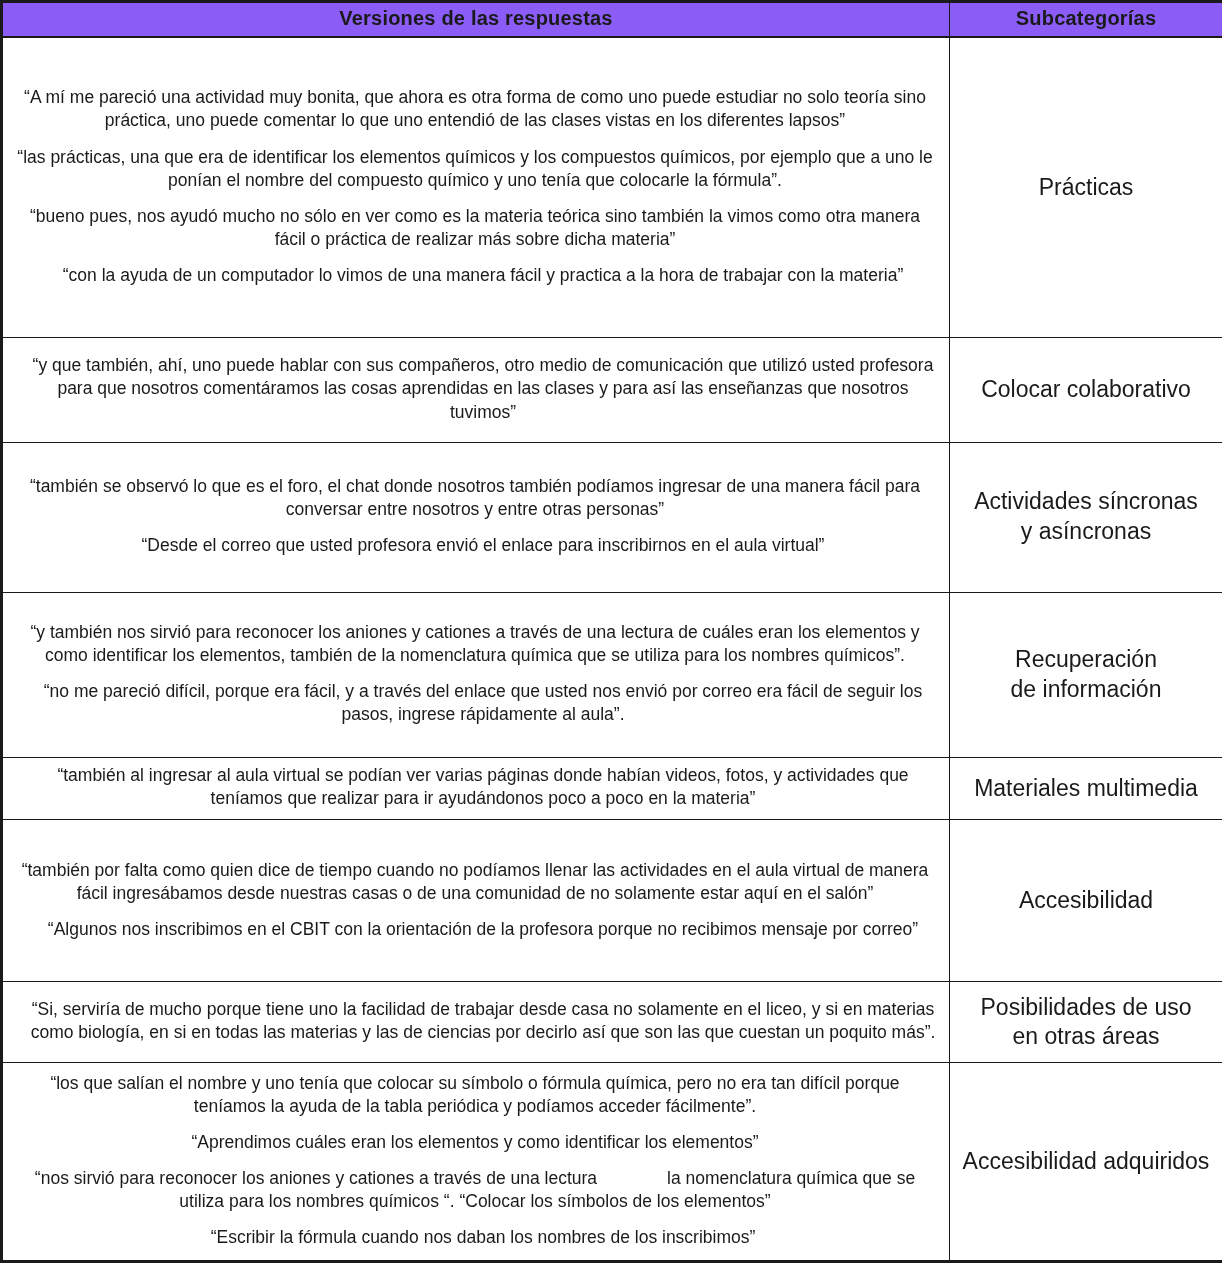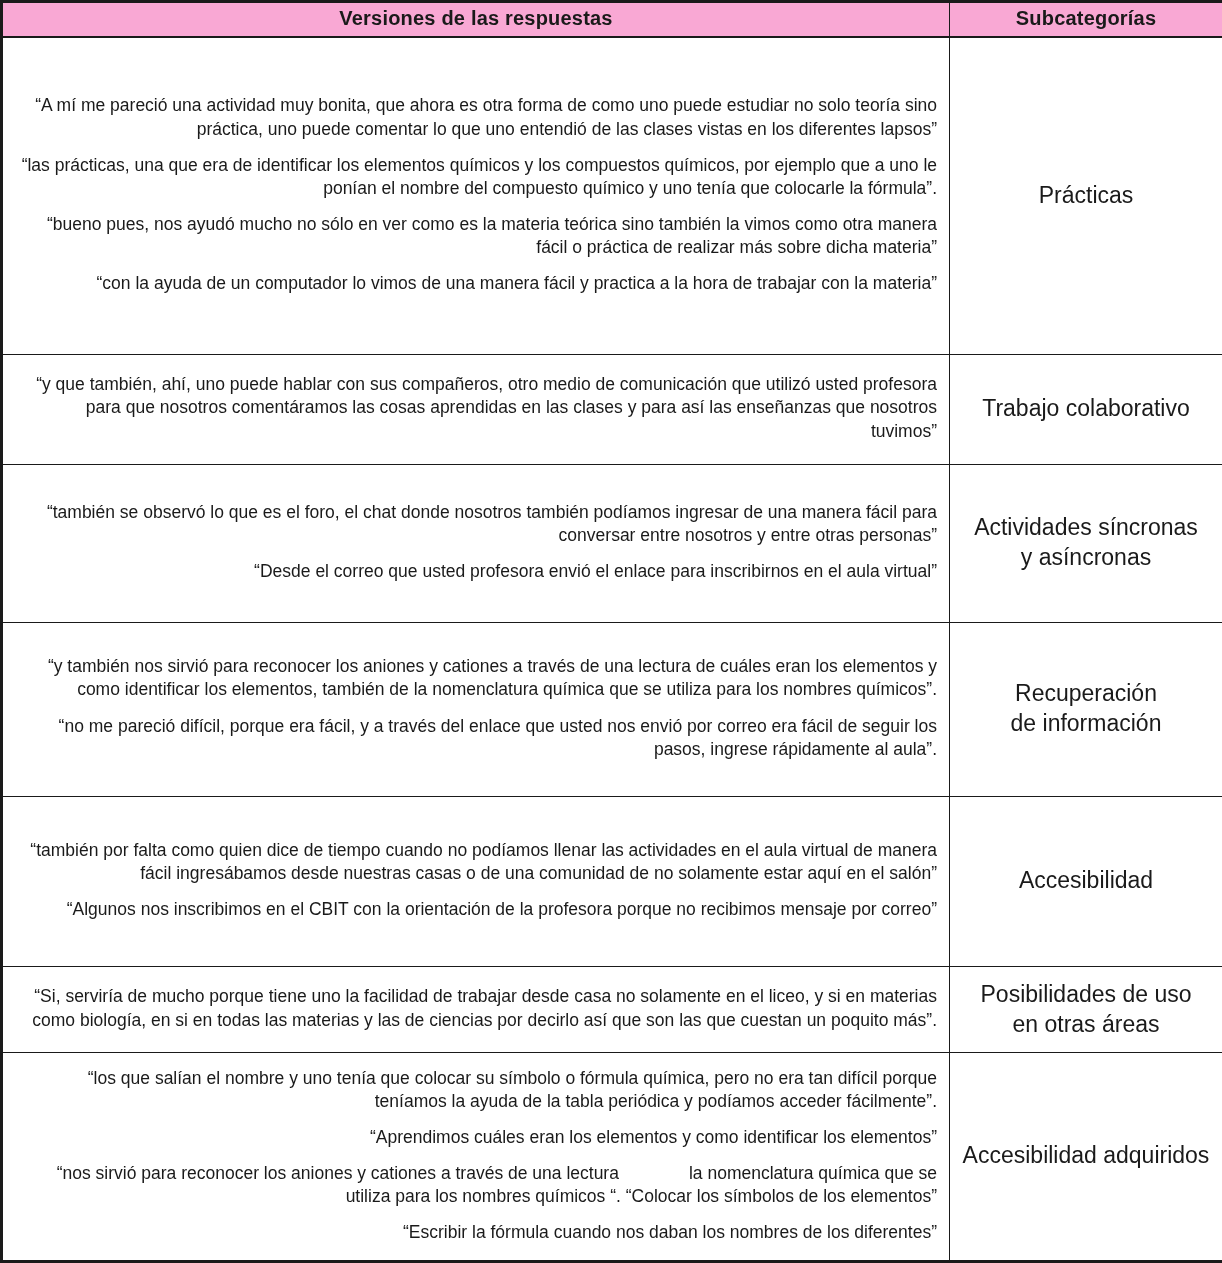--- a/index.html
+++ b/index.html
@@ -27,21 +27,21 @@
     height: 1263px;
     table-layout: fixed;
     border: 3px solid #1a1a1a;
     box-sizing: border-box;
   }
 
   table.qual-table col.col-responses { width: 948px; }
   table.qual-table col.col-subcats   { width: 274px; }
 
   thead th {
-    background: #f9a8d4;
+    background: #8b5cf6;
     border: 1px solid #1a1a1a;
     border-bottom: 2px solid #1a1a1a;
     font-weight: bold;
     font-size: 20px;
     text-align: center;
     padding: 4px 6px 6px 6px;
     height: 30px;
     box-sizing: border-box;
     letter-spacing: 0.2px;
     margin-top: 45px;
@@ -56,21 +56,21 @@
   td.responses {
     padding: 6px 12px 8px 10px;
     vertical-align: middle;
     font-size: 17.5px;
     line-height: 1.32;
     text-align: left;
   }
 
   td.responses p {
     margin: 0 0 13px 0;
-    text-align: right;
+    text-align: center;
   }
   td.responses p:last-child { margin-bottom: 0; margin-left: 16px; }
 
   td.subcat {
     text-align: center;
     vertical-align: middle;
     font-size: 23px;
     line-height: 1.3;
     padding: 4px 6px;
     white-space: pre-line;
@@ -100,56 +100,62 @@
             <p>“las prácticas, una que era de identificar los elementos químicos y los compuestos químicos, por ejemplo que a uno le ponían el nombre del compuesto químico y uno tenía que colocarle la fórmula”.</p>
             <p>“bueno pues, nos ayudó mucho no sólo en ver como es la materia teórica sino también la vimos como otra manera fácil o práctica de realizar más sobre dicha materia”</p>
             <p>“con la ayuda de un computador lo vimos de una manera fácil y practica a la hora de trabajar con la materia”</p>
           </td>
           <td class="subcat">Prácticas</td>
         </tr>
         <tr style="height: 103px;">
           <td class="responses">
             <p>“y que también, ahí, uno puede hablar con sus compañeros, otro medio de comunicación que utilizó usted profesora para que nosotros comentáramos las cosas aprendidas en las clases y para así las enseñanzas que nosotros tuvimos”</p>
           </td>
-          <td class="subcat">Trabajo colaborativo</td>
+          <td class="subcat">Colocar colaborativo</td>
         </tr>
         <tr style="height: 148px;">
           <td class="responses">
             <p> “también se observó lo que es el foro, el chat donde nosotros también podíamos ingresar de una manera fácil para conversar entre nosotros y entre otras personas”</p>
             <p>“Desde el correo que usted profesora envió el enlace para inscribirnos en el aula virtual”</p>
           </td>
           <td class="subcat">Actividades síncronas
 y asíncronas</td>
         </tr>
         <tr style="height: 163px;">
           <td class="responses">
             <p>“y también nos sirvió para reconocer los aniones y cationes a través de una lectura de cuáles eran los elementos y como identificar los elementos, también de la nomenclatura química que se utiliza para los nombres químicos”.</p>
             <p>“no me pareció difícil, porque era fácil, y a través del enlace que usted nos envió por correo era fácil de seguir los pasos, ingrese rápidamente al aula”.</p>
           </td>
           <td class="subcat">Recuperación
 de información</td>
+        </tr>
+        <tr style="height: 62px;">
+          <td class="responses">
+            <p>“también al ingresar al aula virtual se podían ver varias páginas donde habían videos, fotos, y actividades que teníamos que realizar para ir ayudándonos poco a poco en la materia”</p>
+          </td>
+          <td class="subcat">Materiales multimedia</td>
         </tr>
         <tr style="height: 160px;">
           <td class="responses">
             <p>“también por falta como quien dice de tiempo cuando no podíamos llenar las actividades en el aula virtual de manera fácil ingresábamos desde nuestras casas o de una comunidad de no solamente estar aquí en el salón”</p>
             <p>“Algunos nos inscribimos en el CBIT con la orientación de la profesora porque no recibimos mensaje por correo”</p>
           </td>
           <td class="subcat">Accesibilidad</td>
         </tr>
         <tr style="height: 80px;">
           <td class="responses">
             <p>“Si, serviría de mucho porque tiene uno la facilidad de trabajar desde casa no solamente en el liceo, y si en materias como biología, en si en todas las materias y las de ciencias por decirlo así que son las que cuestan un poquito más”.</p>
           </td>
           <td class="subcat">Posibilidades de uso
 en otras áreas</td>
         </tr>
         <tr style="height: 196px;">
           <td class="responses">
             <p>“los que salían el nombre y uno tenía que colocar su símbolo o fórmula química, pero no era tan difícil porque teníamos la ayuda de la tabla periódica y podíamos acceder fácilmente”.</p>
             <p>“Aprendimos cuáles eran los elementos y como identificar los elementos”</p>
             <p><span>“nos sirvió para reconocer los aniones y cationes a través de una lectura</span><span class="gap-space"></span><span>la nomenclatura química que se utiliza para los nombres químicos “. “Colocar los símbolos de los elementos”</span></p>
-            <p>“Escribir la fórmula cuando nos daban los nombres de los diferentes”</p>
+            <p>“Escribir la fórmula cuando nos daban los nombres de los inscribimos”</p>
           </td>
           <td class="subcat">Accesibilidad adquiridos</td>
         </tr>
       </tbody>
   </table>
 </div>
 
 </body></html>

